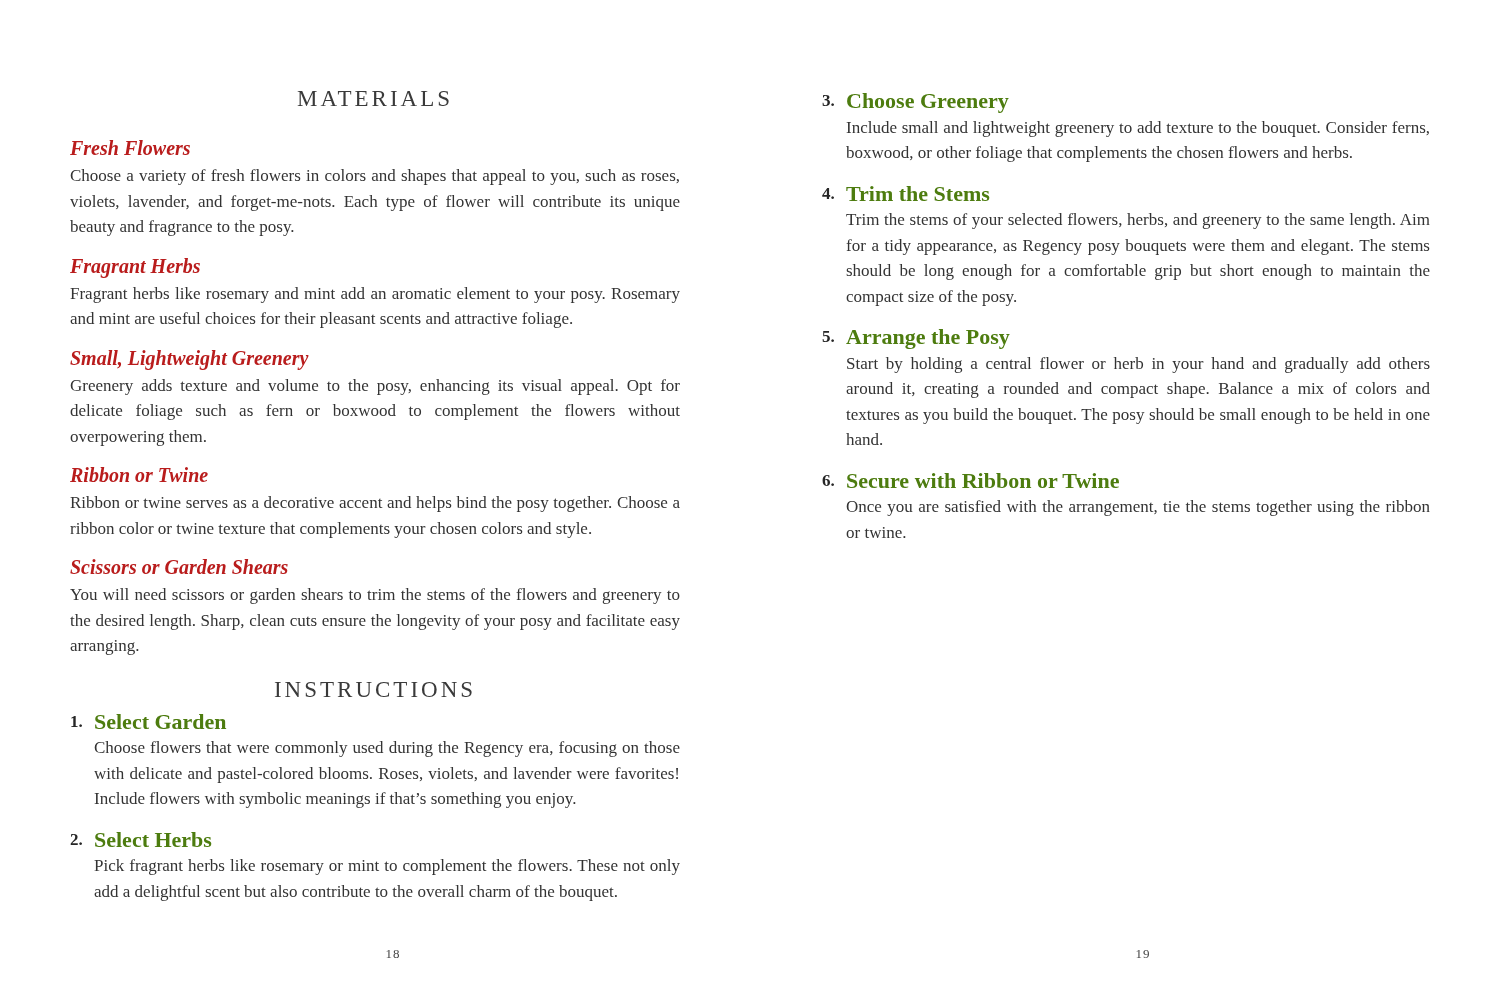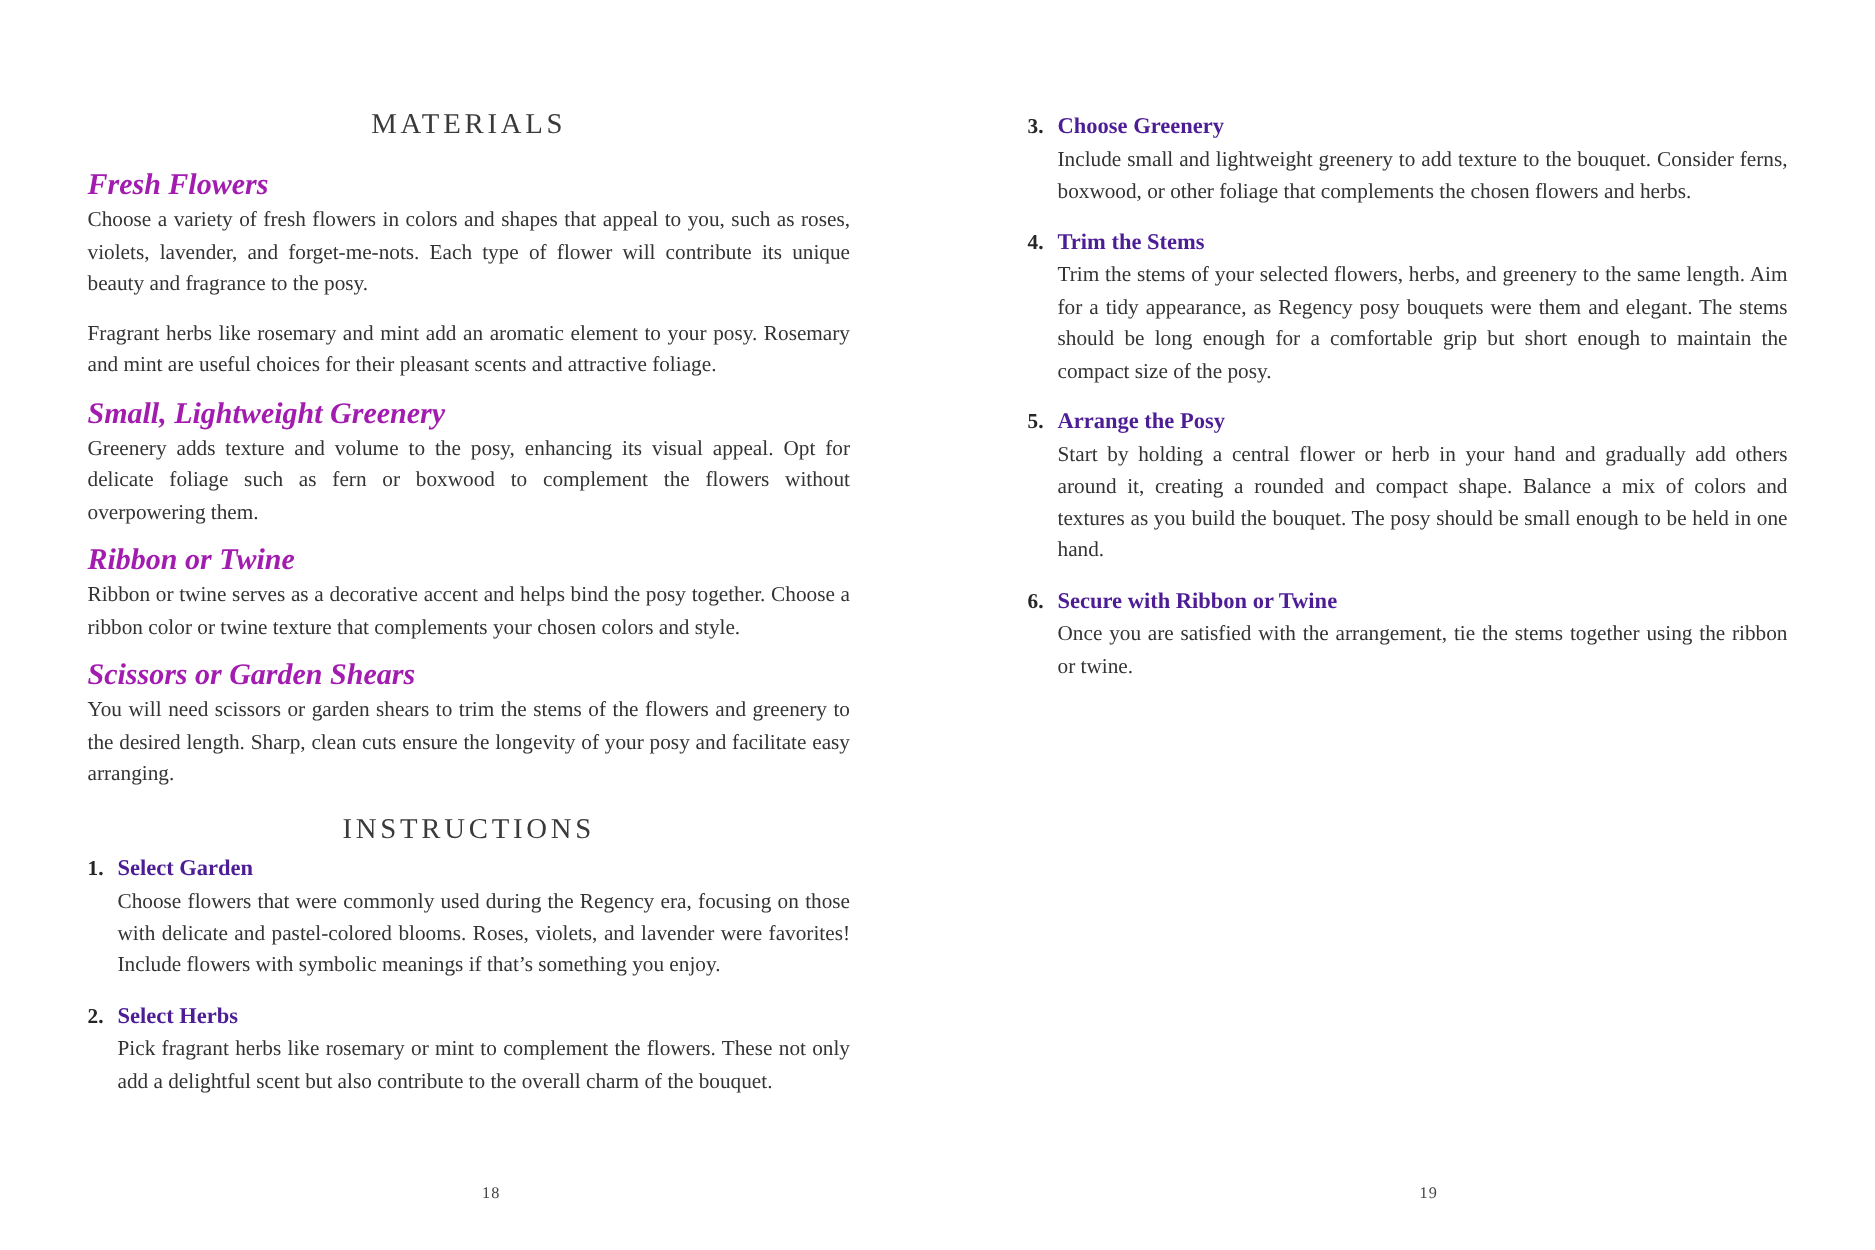--- a/index.html
+++ b/index.html
@@ -20,24 +20,24 @@
     font-weight: 400;
     letter-spacing: 3px;
     text-align: center;
     color: #3a3a3a;
     margin-bottom: 24px;
   }
   .heading-instructions { margin-top: 18px; margin-bottom: 6px; }
 
   .mat-item { margin-bottom: 14px; }
   .mat-title {
-    font-size: 24px;
+    font-size: 20px;
     font-weight: bold;
     font-style: italic;
-    color: #a21caf;
+    color: #b91c1c;
     line-height: 24px;
     margin-bottom: 3px;
   }
   .body-text {
     font-size: 17px;
     line-height: 25.5px;
     text-align: justify;
     hyphens: auto;
     -webkit-hyphens: auto;
     color: #333333;
@@ -47,24 +47,24 @@
   .step-num {
     flex: 0 0 24px;
     width: 24px;
     font-weight: bold;
     font-size: 17px;
     line-height: 25.5px;
     color: #262626;
   }
   .step-main { flex: 1; }
   .step-title {
-    font-size: 18px;
+    font-size: 22px;
     font-weight: bold;
     line-height: 25.5px;
-    color: #4c1d95;
+    color: #4d7c0f;
     margin-bottom: 1px;
   }
 
   .page-number {
     position: absolute;
     bottom: 38px;
     left: 18px;
     width: 100%;
     text-align: center;
     font-size: 13px;
@@ -78,20 +78,21 @@
 <div class="spread">
 
   <div class="page page-left">
     <div class="big-heading">MATERIALS</div>
 
     <div class="mat-item">
       <div class="mat-title">Fresh Flowers</div>
       <div class="body-text">Choose a variety of fresh flowers in colors and shapes that appeal to you, such as roses, violets, lavender, and forget-me-nots. Each type of flower will contribute its unique beauty and fragrance to the posy.</div>
     </div>
     <div class="mat-item">
+      <div class="mat-title">Fragrant Herbs</div>
       <div class="body-text">Fragrant herbs like rosemary and mint add an aromatic element to your posy. Rosemary and mint are useful choices for their pleasant scents and attractive foliage.</div>
     </div>
     <div class="mat-item">
       <div class="mat-title">Small, Lightweight Greenery</div>
       <div class="body-text">Greenery adds texture and volume to the posy, enhancing its visual appeal. Opt for delicate foliage such as fern or boxwood to complement the flowers without overpowering them.</div>
     </div>
     <div class="mat-item">
       <div class="mat-title">Ribbon or Twine</div>
       <div class="body-text">Ribbon or twine serves as a decorative accent and helps bind the posy together. Choose a ribbon color or twine texture that complements your chosen colors and style.</div>
     </div>

